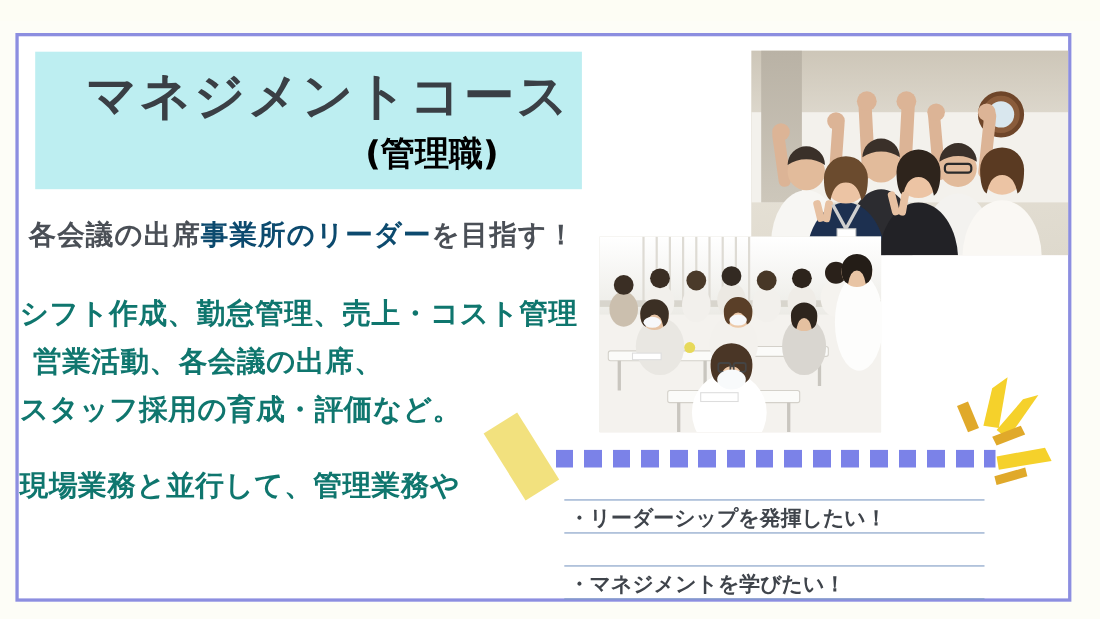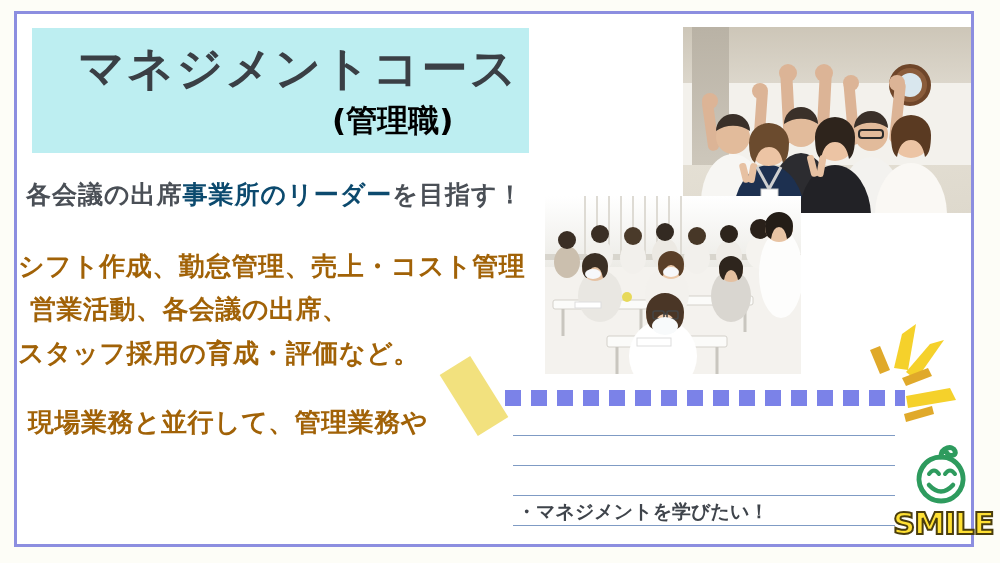--- a/index.html
+++ b/index.html
@@ -3,21 +3,21 @@
 <meta charset="utf-8">
 <style>
   html,body{margin:0;padding:0;}
   body{
     width:1000px;height:563px;
     background:#fdfdf4;
     font-family:"Liberation Sans","DejaVu Sans",sans-serif;
     overflow:hidden;
     position:relative;
   }
-  #slide{position:absolute;inset:0;background:#fdfdf7;}
+  #slide{position:absolute;inset:0;background:#fdfdf7;margin-top:19px;}
 
   
   .frame{
     position:absolute;
     left:14px;top:11px;right:26px;bottom:16px;
     border:3px solid #8c8ee0;
     background:#ffffff;
     box-sizing:border-box;
   }
 
@@ -44,28 +44,28 @@
   .lead{
     position:absolute;left:26px;top:178px;
     font-size:25px;font-weight:bold;color:#4a4f56;
     font-family:"DejaVu Sans","Liberation Sans",sans-serif;
     white-space:nowrap;letter-spacing:1px;
   }
   .lead .hl{color:#0c4a6e;}
 
   .para{
     position:absolute;left:18px;
-    font-size:26px;font-weight:bold;color:#a16207;
+    font-size:26px;font-weight:bold;color:#0f766e;
     font-family:"DejaVu Sans","Liberation Sans",sans-serif;
     white-space:nowrap;letter-spacing:0.5px;
   }
   .p1{top:249px;}
   .p2{top:292px;padding-left:12px;}
   .p3{top:336px;}
-  .p4{top:405px;padding-left:10px;}
+  .p4{top:405px;}
   .p5{top:448px;}
 
   
   .photo{position:absolute;overflow:hidden;background:#e8e5de;}
   .photo-top{left:683px;top:27px;width:288px;height:186px;}
   .photo-mid{left:545px;top:196px;width:256px;height:178px;}
 
   .ph-sky{position:absolute;inset:0;background:linear-gradient(170deg,#efece4 0%,#e6e1d6 45%,#ded9cd 100%);}
   .wall{position:absolute;left:0;top:0;width:100%;height:56%;background:linear-gradient(180deg,#cdc6b8,#e9e5dc);}
   .wall2{position:absolute;left:0;top:30%;width:100%;height:44%;background:#f3f1ec;}
@@ -302,30 +302,21 @@
     <g fill="#e0a92a">
       <path d="M6 28 L16 24 L26 48 L16 52 Z"></path>
       <path d="M38 56 L64 46 L68 54 L42 64 Z"></path>
       <path d="M40 92 L68 84 L70 92 L42 100 Z"></path>
     </g>
   </svg>
 
   <div class="rec-box">
     <div class="rec-dashes"></div>
     <div class="rule r1"></div>
+    <div class="rec-item i1">・リーダーシップを発揮したい！</div>
     <div class="rule r2"></div>
     <div class="rule r3"></div>
     <div class="rec-item i3">・マネジメントを学びたい！</div>
     <div class="rule r4"></div>
   </div>
 
-  <div class="logo">
-    <svg width="96" height="64" viewBox="0 0 96 64">
-      <path d="M48 14 a22 22 0 1 0 0.1 0" fill="none" stroke="#2e9b5e" stroke-width="5"></path>
-      <path d="M48 14 C48 4 60 2 62 8 C64 13 56 14 54 10" fill="none" stroke="#2e9b5e" stroke-width="5" stroke-linecap="round"></path>
-      <path d="M36 31 q5 -7 10 0" fill="none" stroke="#2e9b5e" stroke-width="4" stroke-linecap="round"></path>
-      <path d="M52 31 q5 -7 10 0" fill="none" stroke="#2e9b5e" stroke-width="4" stroke-linecap="round"></path>
-      <path d="M36 42 q12 13 24 0" fill="none" stroke="#2e9b5e" stroke-width="4.5" stroke-linecap="round"></path>
-    </svg>
-    <div class="logo-text">SMILE</div>
-  </div>
 
 </div>
 
 </body></html>

